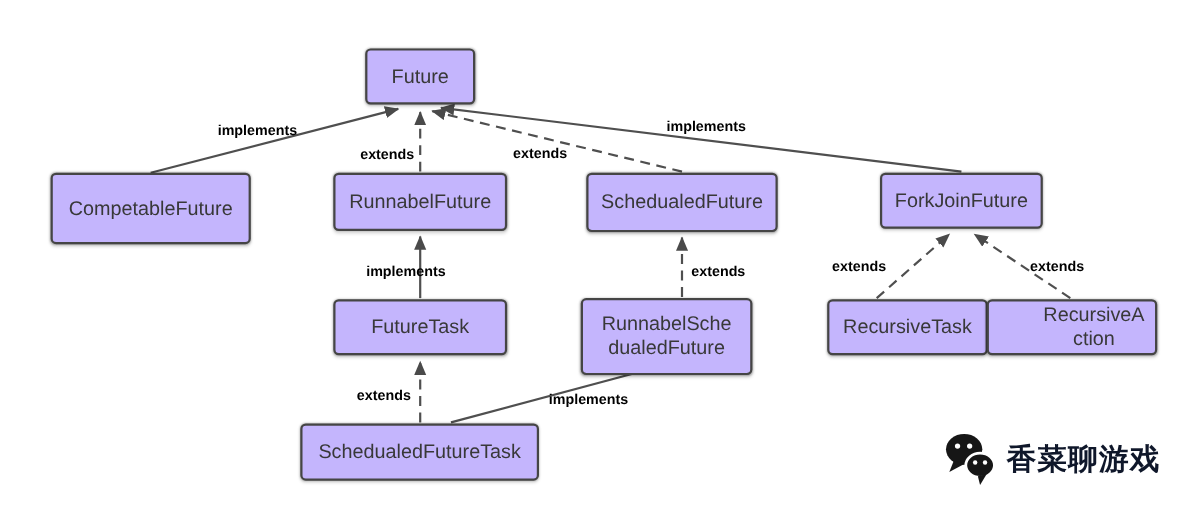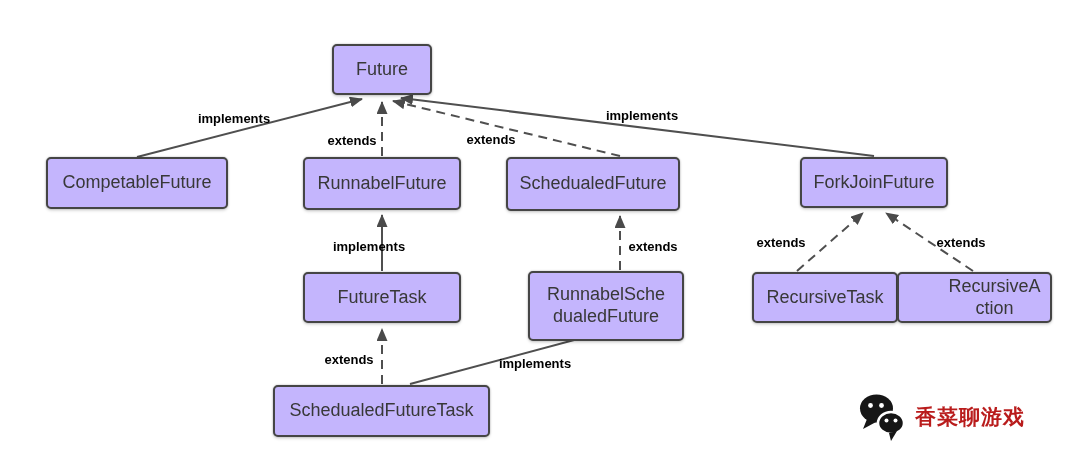--- a/index.html
+++ b/index.html
@@ -18,21 +18,21 @@
   }
   .edge-label {
     position:absolute; transform:translate(-50%,-50%);
     font-size:13px; font-weight:bold; color:#000000; white-space:nowrap;
   }
   .watermark {
     position:absolute; left:857px; top:391px; height:52px;
     display:flex; align-items:center; gap:8px;
   }
   .watermark-text {
-    color:#b91c1c; font-size:21px; font-weight:bold; letter-spacing:1px;
+    color:#0f172a; font-size:27px; font-weight:bold; letter-spacing:1px;
     white-space:nowrap;
   }
 </style>
 </head>
 <body>
 
 <div class="canvas">
 
   <svg class="edges" width="1080" height="467" viewBox="0 0 1080 467" xmlns="http://www.w3.org/2000/svg">
     <defs>
@@ -46,23 +46,23 @@
     <path d="M874,156 L401,98" stroke="#4f4f4f" stroke-width="2" fill="none" marker-end="url(#arw)"></path>
     <path d="M382,271 L382,215" stroke="#4f4f4f" stroke-width="2" fill="none" marker-end="url(#arw)"></path>
     <path d="M620,270 L620,216" stroke="#4f4f4f" stroke-width="2" fill="none" stroke-dasharray="9 6" marker-end="url(#arw)"></path>
     <path d="M797,271 L863,213" stroke="#4f4f4f" stroke-width="2" fill="none" stroke-dasharray="9 6" marker-end="url(#arw)"></path>
     <path d="M973,271 L886,213" stroke="#4f4f4f" stroke-width="2" fill="none" stroke-dasharray="9 6" marker-end="url(#arw)"></path>
     <path d="M382,384 L382,329" stroke="#4f4f4f" stroke-width="2" fill="none" stroke-dasharray="9 6" marker-end="url(#arw)"></path>
     <path d="M410,384 L604,332" stroke="#4f4f4f" stroke-width="2" fill="none" marker-end="url(#arw)"></path>
   </svg>
 
   <div class="node" style="left:332px; top:44px; width:100px; height:51px;">Future</div>
-  <div class="node" style="left:46px; top:157px; width:182px; height:52px;">CompetableFuture</div>
+  <div class="node" style="left:46px; top:157px; width:182px; height:65px;">CompetableFuture</div>
   <div class="node" style="left:303px; top:157px; width:158px; height:53px;">RunnabelFuture</div>
-  <div class="node" style="left:506px; top:157px; width:174px; height:54px;">SchedualedFuture</div>
+  <div class="node" style="left:533px; top:157px; width:174px; height:54px;">SchedualedFuture</div>
   <div class="node" style="left:800px; top:157px; width:148px; height:51px;">ForkJoinFuture</div>
   <div class="node" style="left:303px; top:272px; width:158px; height:51px;">FutureTask</div>
   <div class="node" style="left:528px; top:271px; width:156px; height:70px; padding:0 12px;">RunnabelSchedualedFuture</div>
   <div class="node" style="left:722px; top:272px; width:146px; height:51px;margin-left:30px;">RecursiveTask</div>
   <div class="node" style="left:897px; top:272px; width:155px; height:51px;padding-left:48px;">RecursiveAction</div>
   <div class="node" style="left:273px; top:385px; width:217px; height:52px;">SchedualedFutureTask</div>
 
   <div class="edge-label" style="left:234px; top:118px;">implements</div>
   <div class="edge-label" style="left:352px; top:140px;">extends</div>
   <div class="edge-label" style="left:491px; top:139px;">extends</div>

